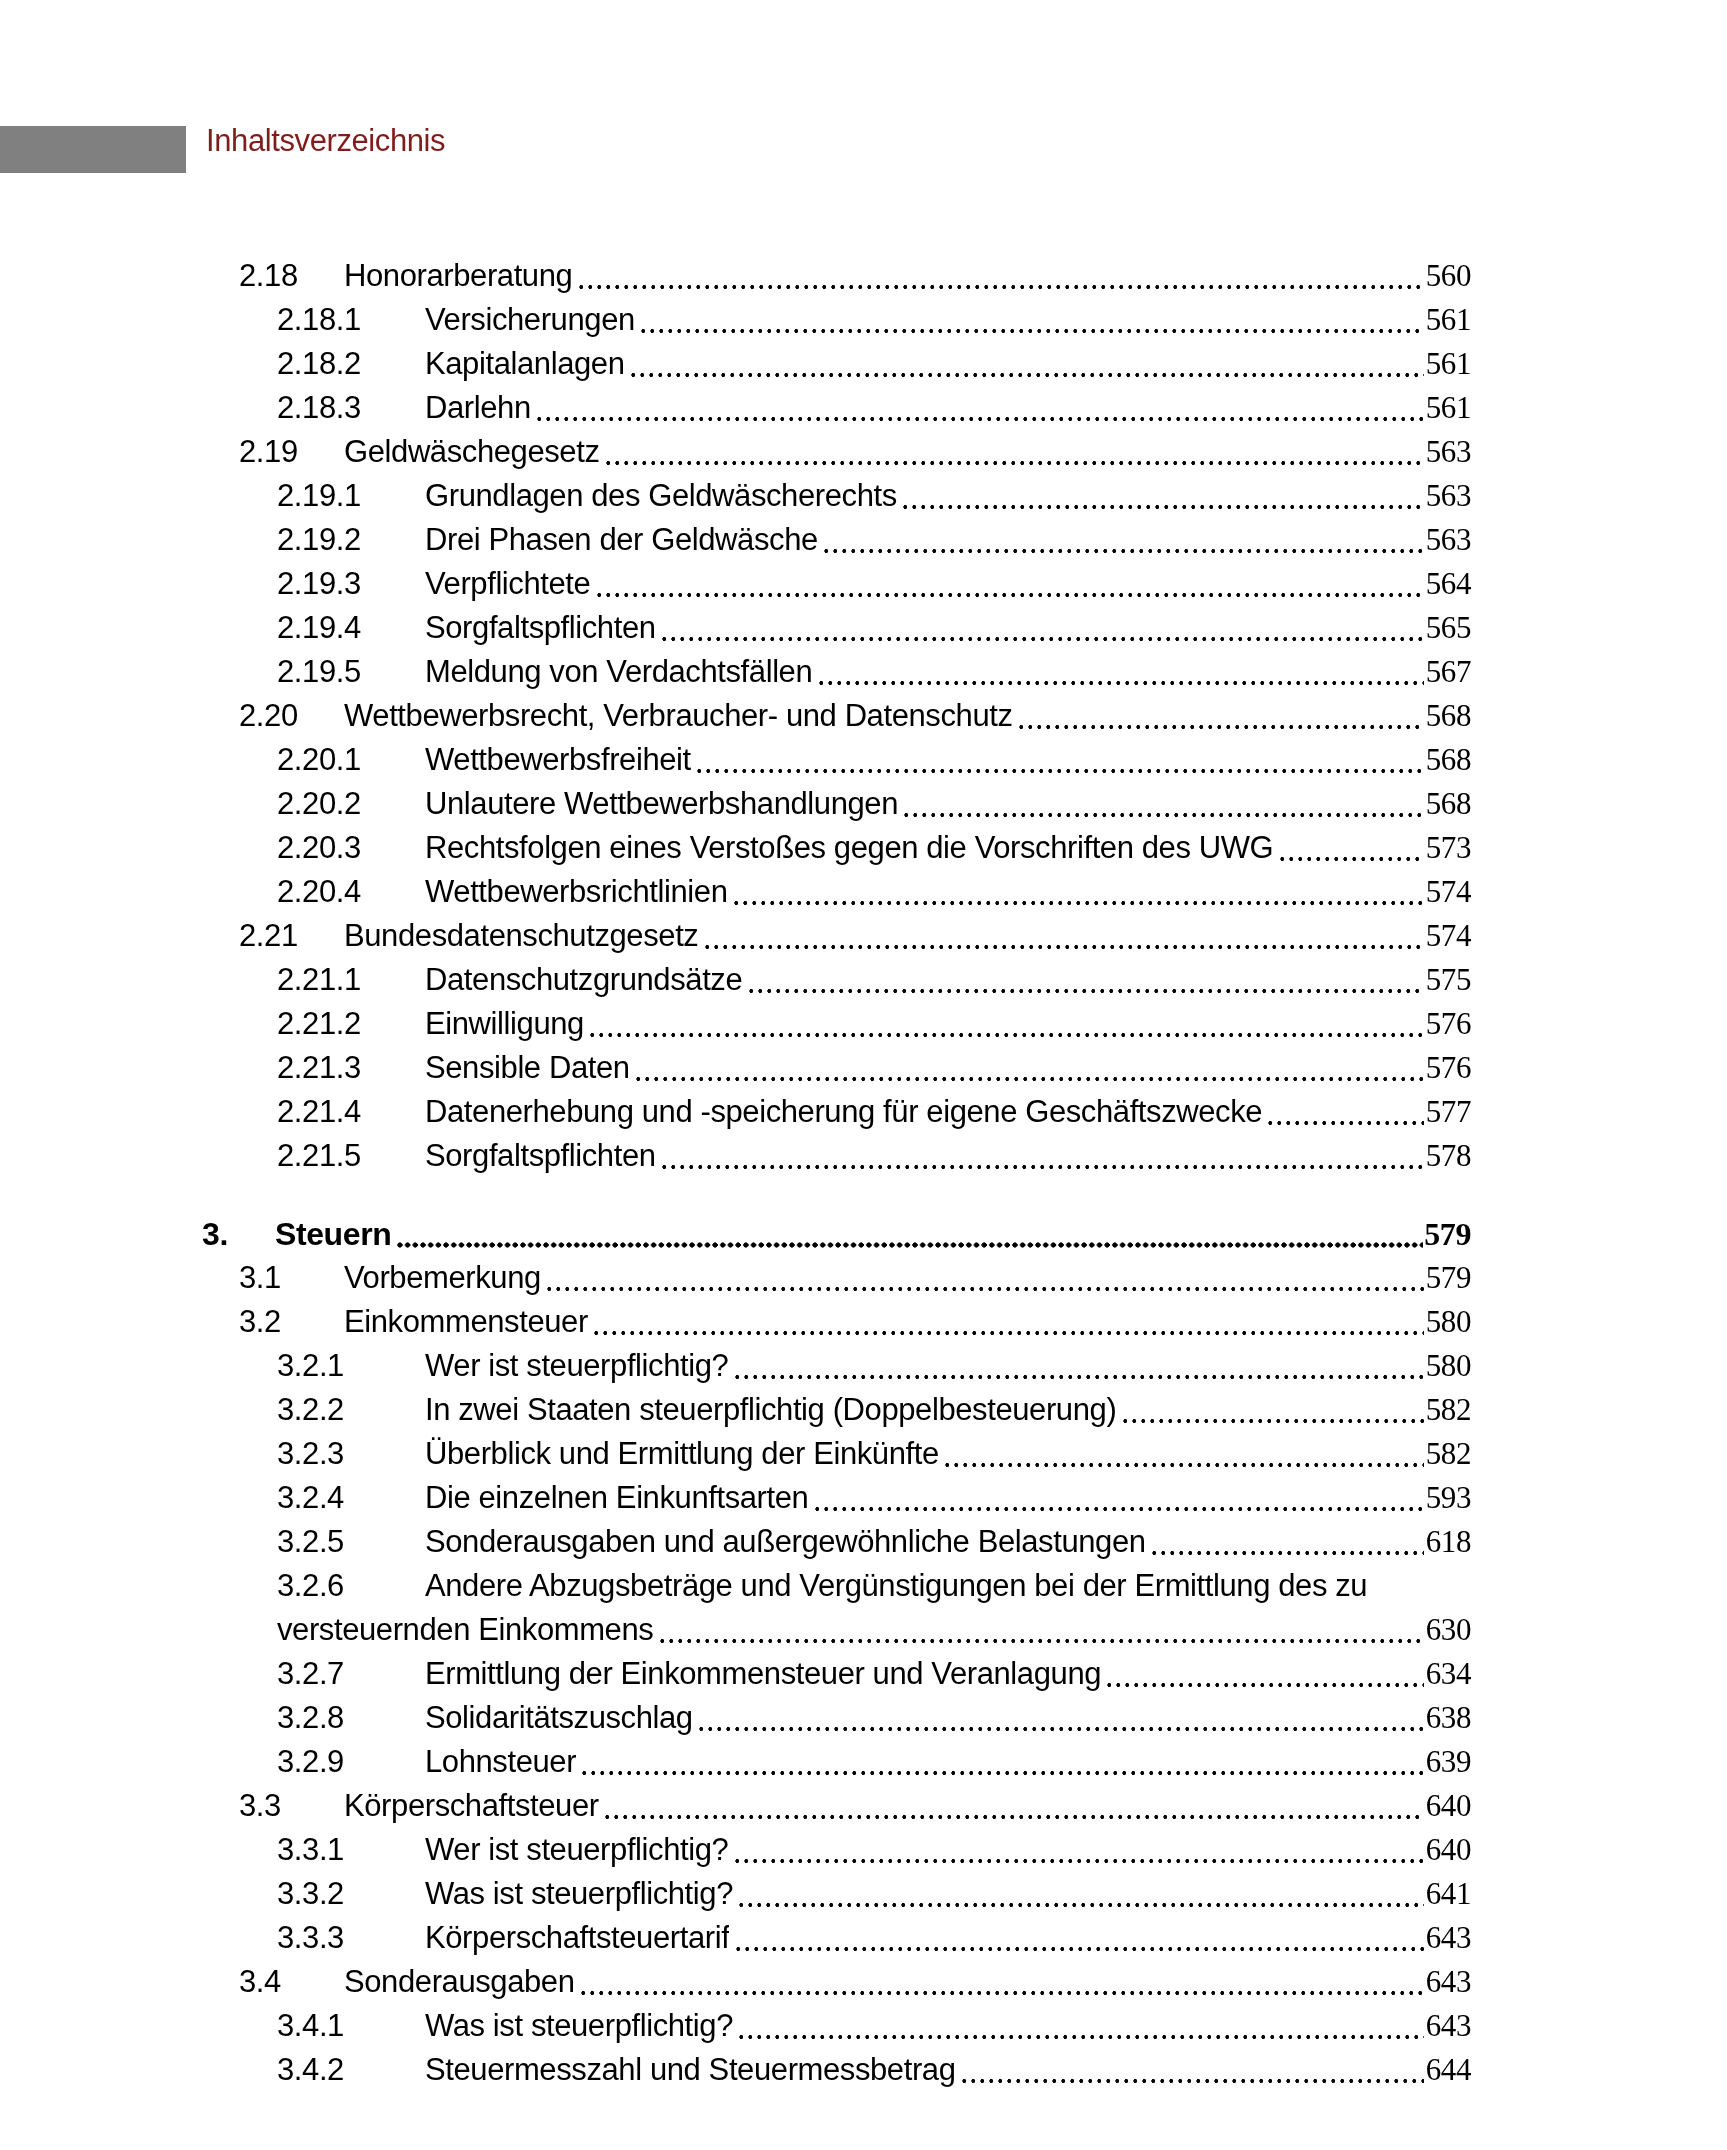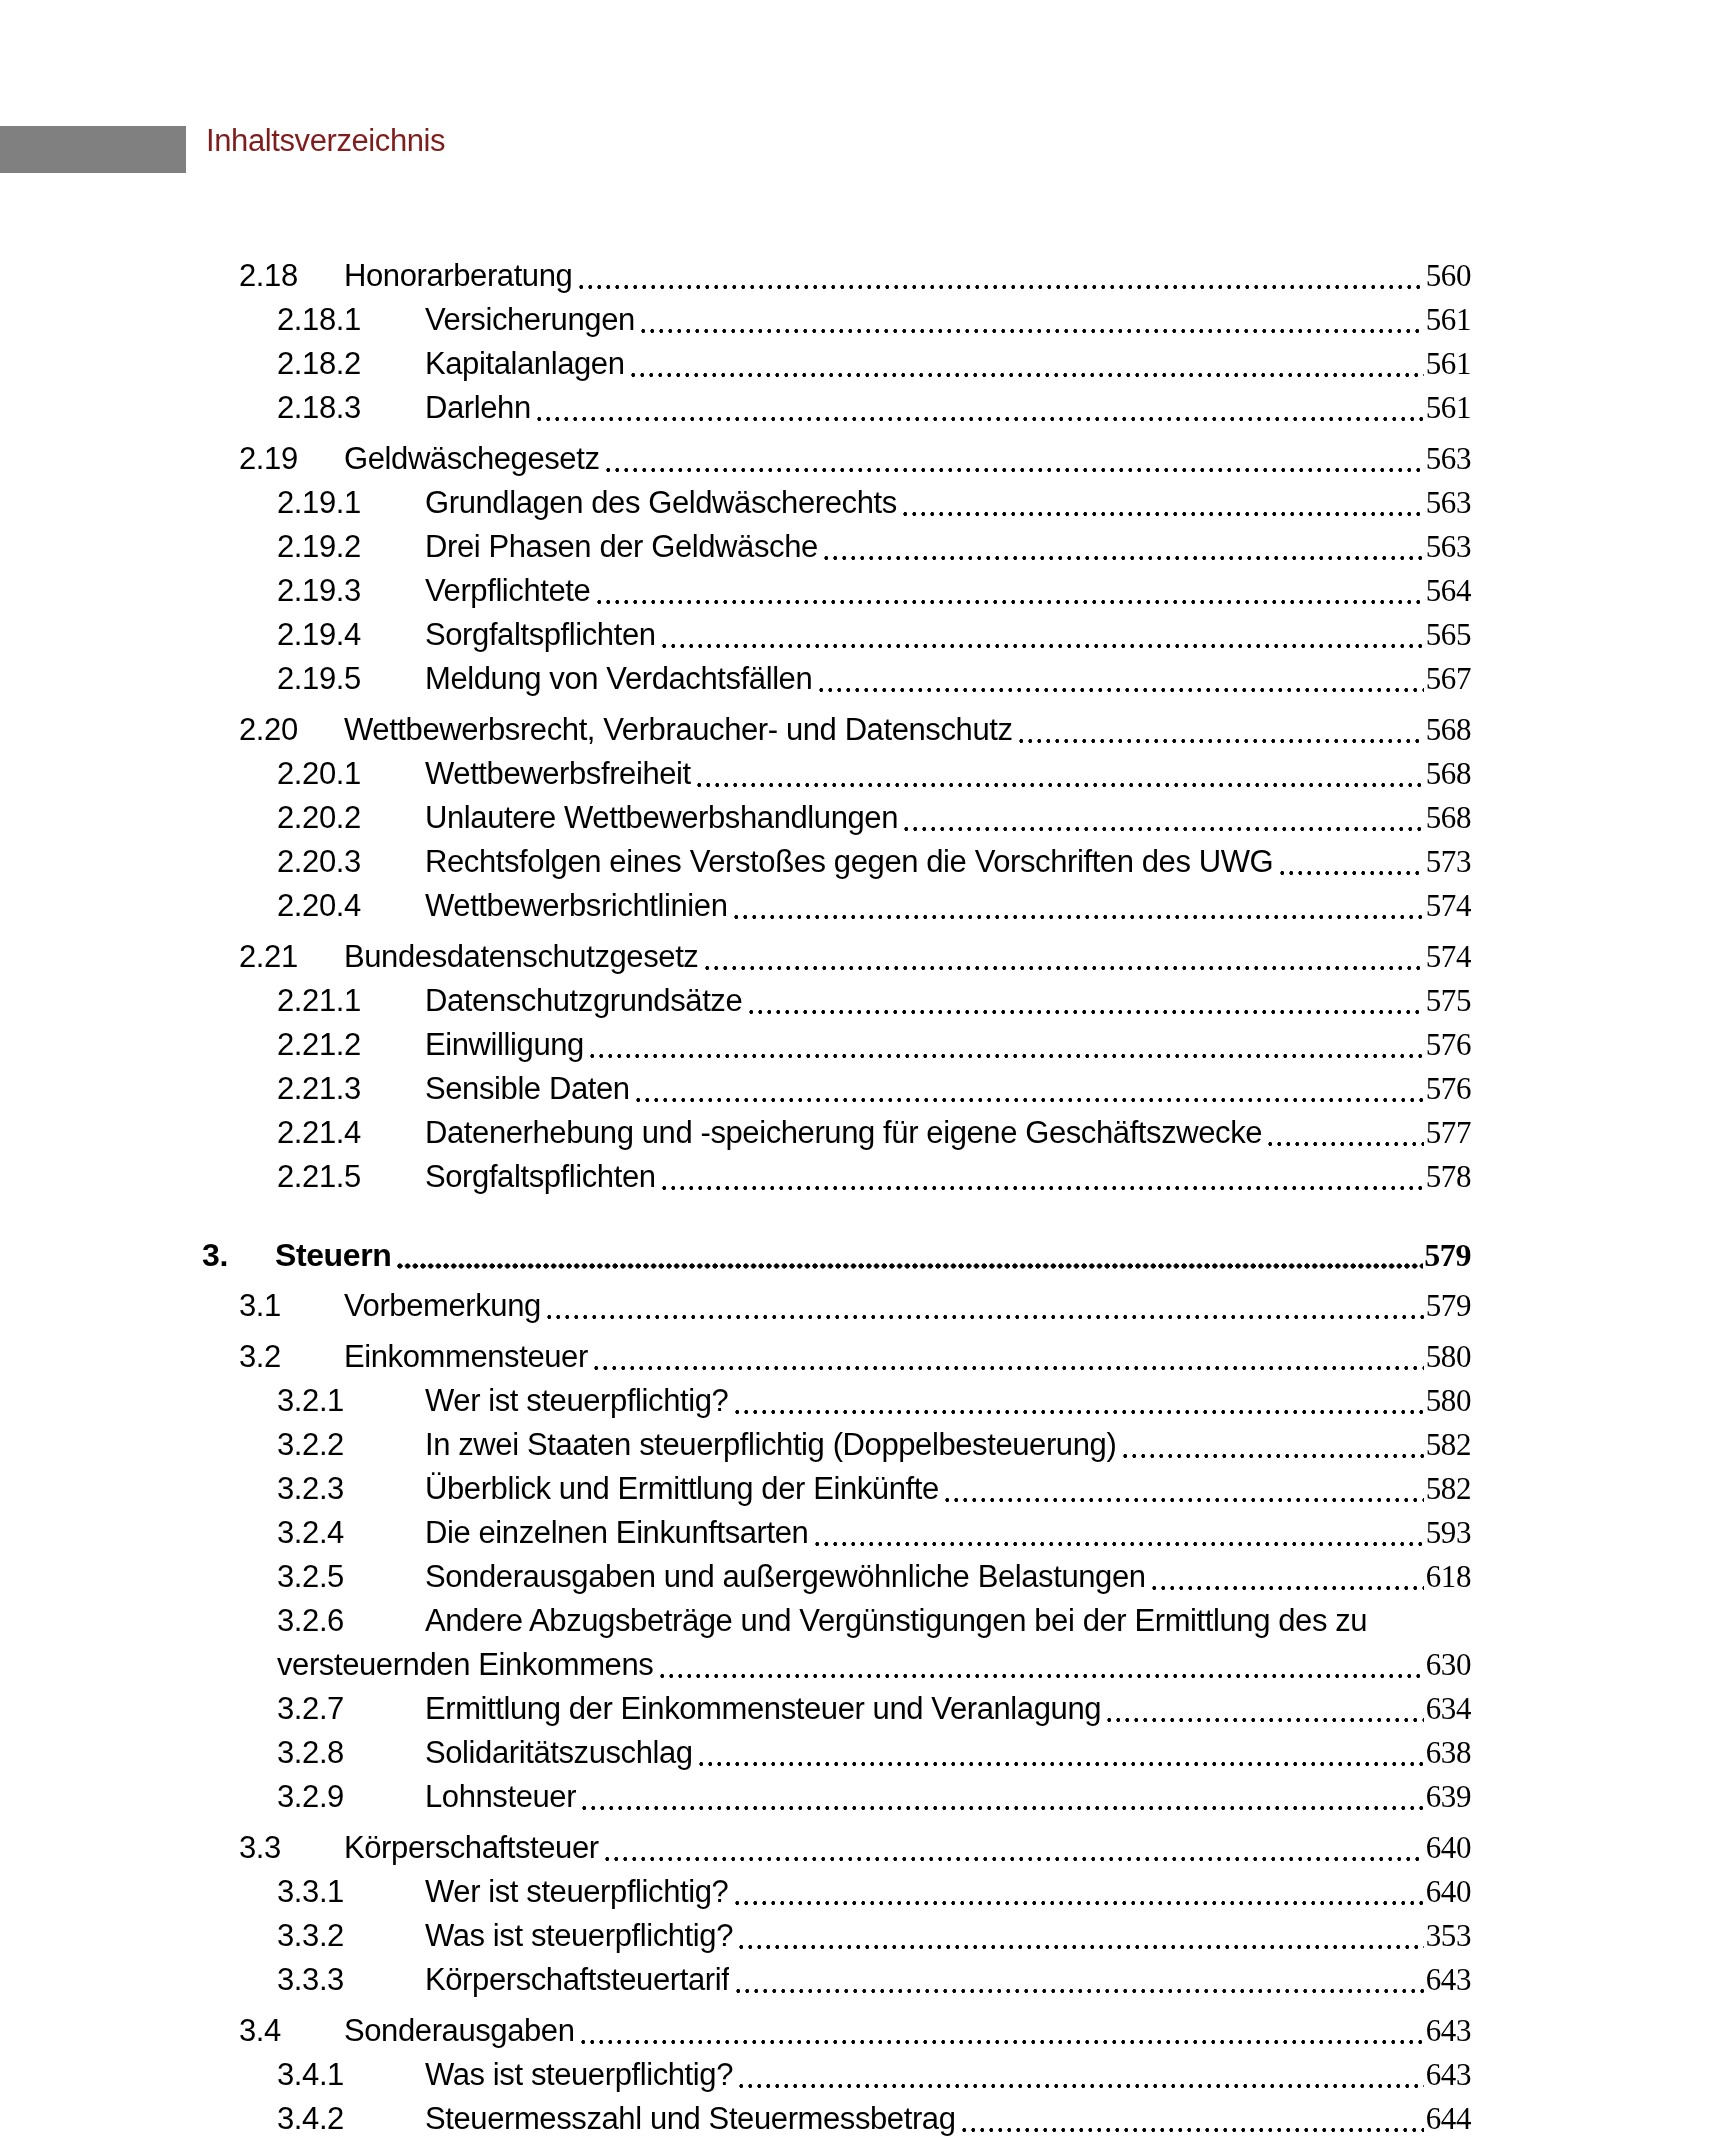--- a/index.html
+++ b/index.html
@@ -31,21 +31,21 @@
   .row.chapter{margin-left:202px;font-weight:700;font-size:32px;}
   .row.chapter .num{width:73px;}
   .row.chapter .leader{
     background-image:radial-gradient(circle at 3.9px 33px,#000 2.4px,transparent 2.8px);
     background-size:7.7px 44px;
   }
   .row.section{margin-left:239px;}
   .row.section .num{width:105px;}
   .row.subsection,.row.continuation{margin-left:277px;}
   .row.subsection .num{width:148px;}
-  .gap-group{margin-top:7px;}
+  .gap-group{margin-top:0;}
   .gap-large{margin-top:34px;}
 </style>
 </head>
 <body>
 
 <div class="header-bar"></div>
 <div class="header-title">Inhaltsverzeichnis</div>
 
 <div class="toc">
   <div class="row section gap-none">
@@ -296,21 +296,21 @@
     <span class="num">3.3.1</span>
     <span class="title">Wer ist steuerpflichtig?</span>
     <span class="leader"></span>
     <span class="page">640</span>
   </div>
 
   <div class="row subsection gap-none">
     <span class="num">3.3.2</span>
     <span class="title">Was ist steuerpflichtig?</span>
     <span class="leader"></span>
-    <span class="page">353</span>
+    <span class="page">641</span>
   </div>
 
   <div class="row subsection gap-none">
     <span class="num">3.3.3</span>
     <span class="title">Körperschaftsteuertarif</span>
     <span class="leader"></span>
     <span class="page">643</span>
   </div>
 
   <div class="row section gap-group">

